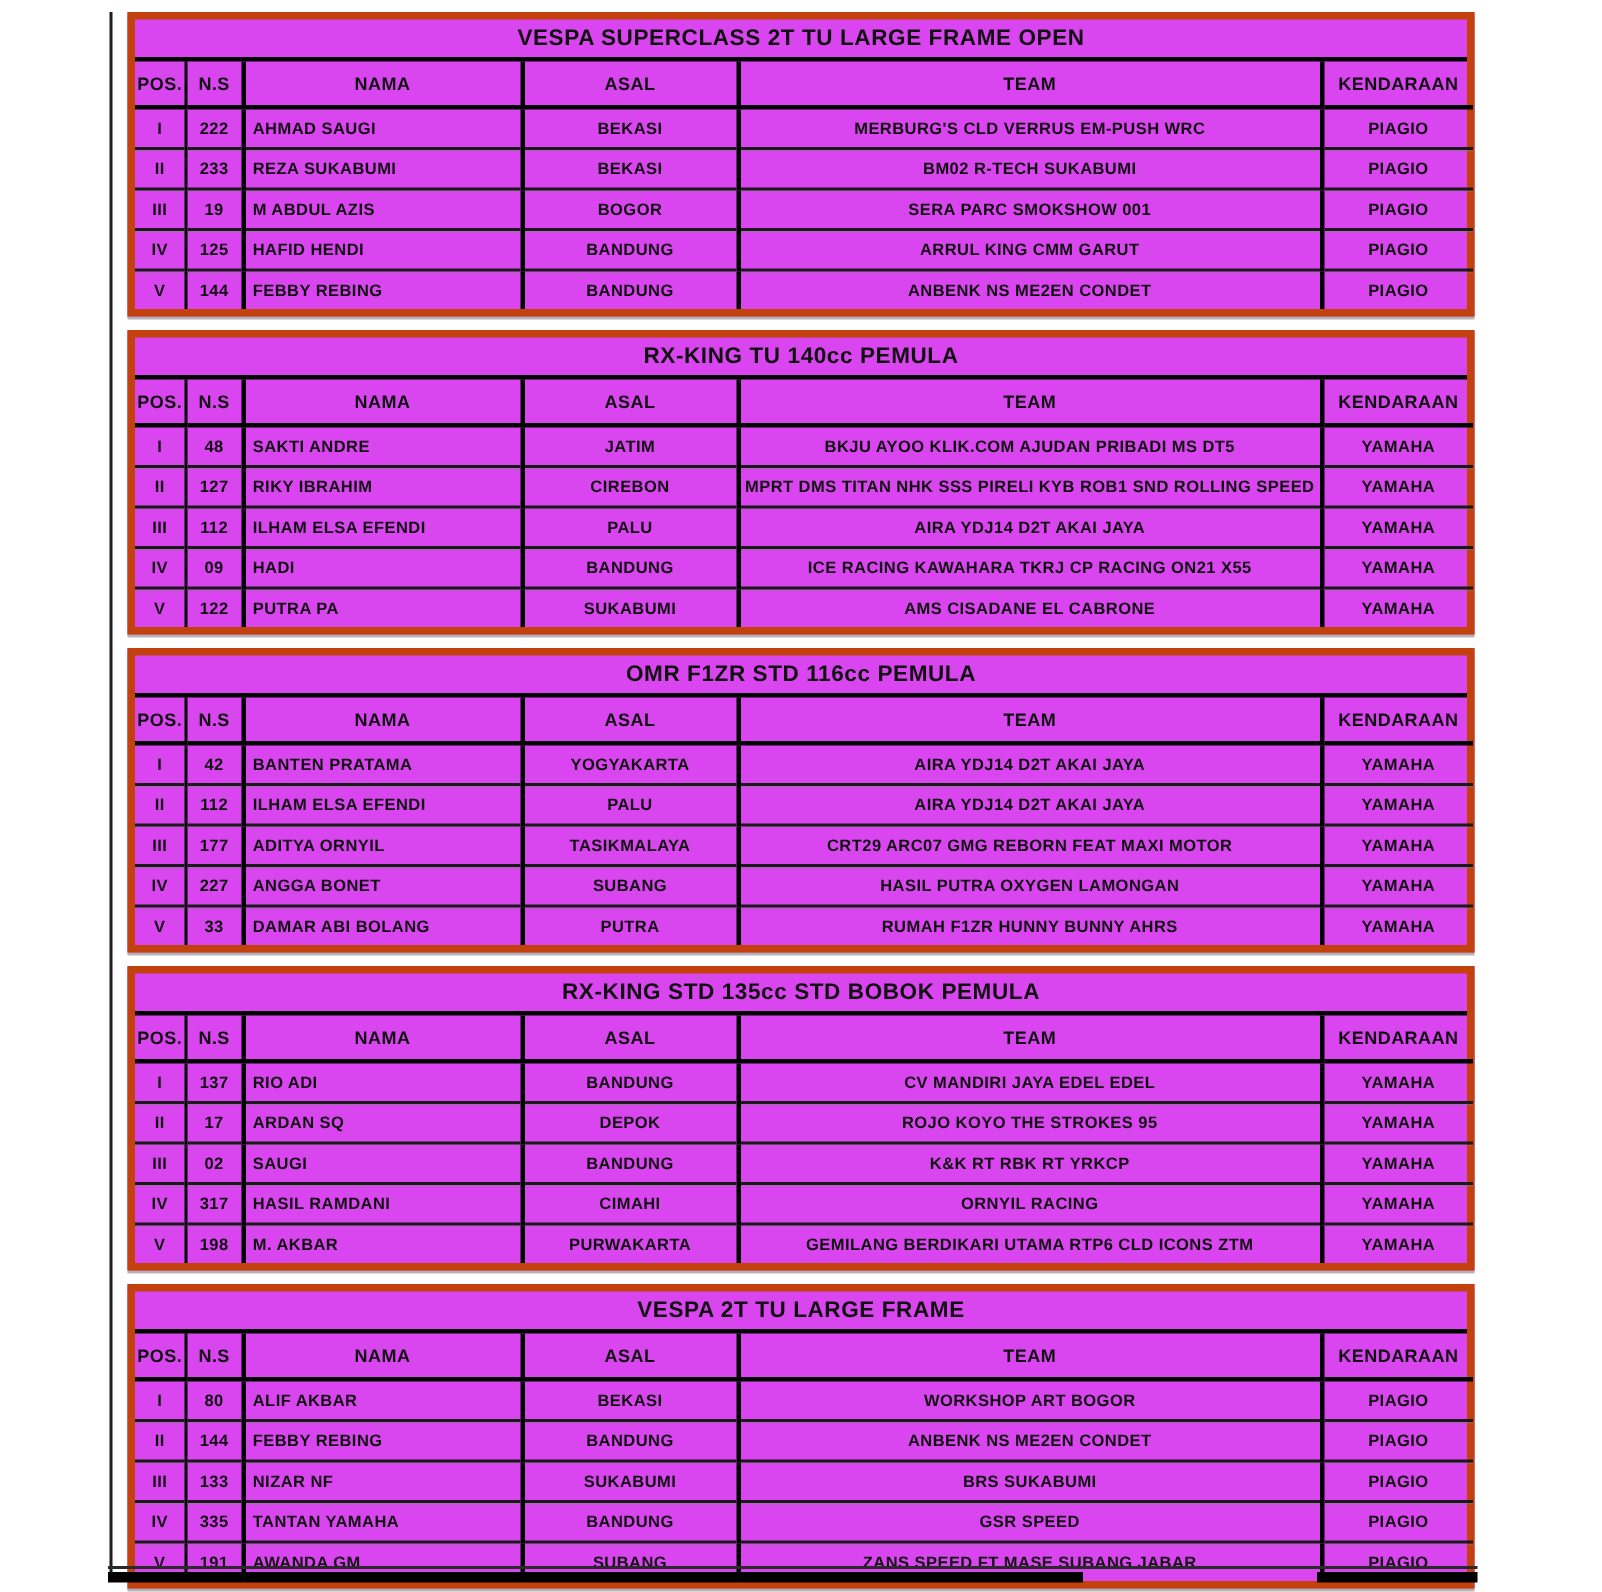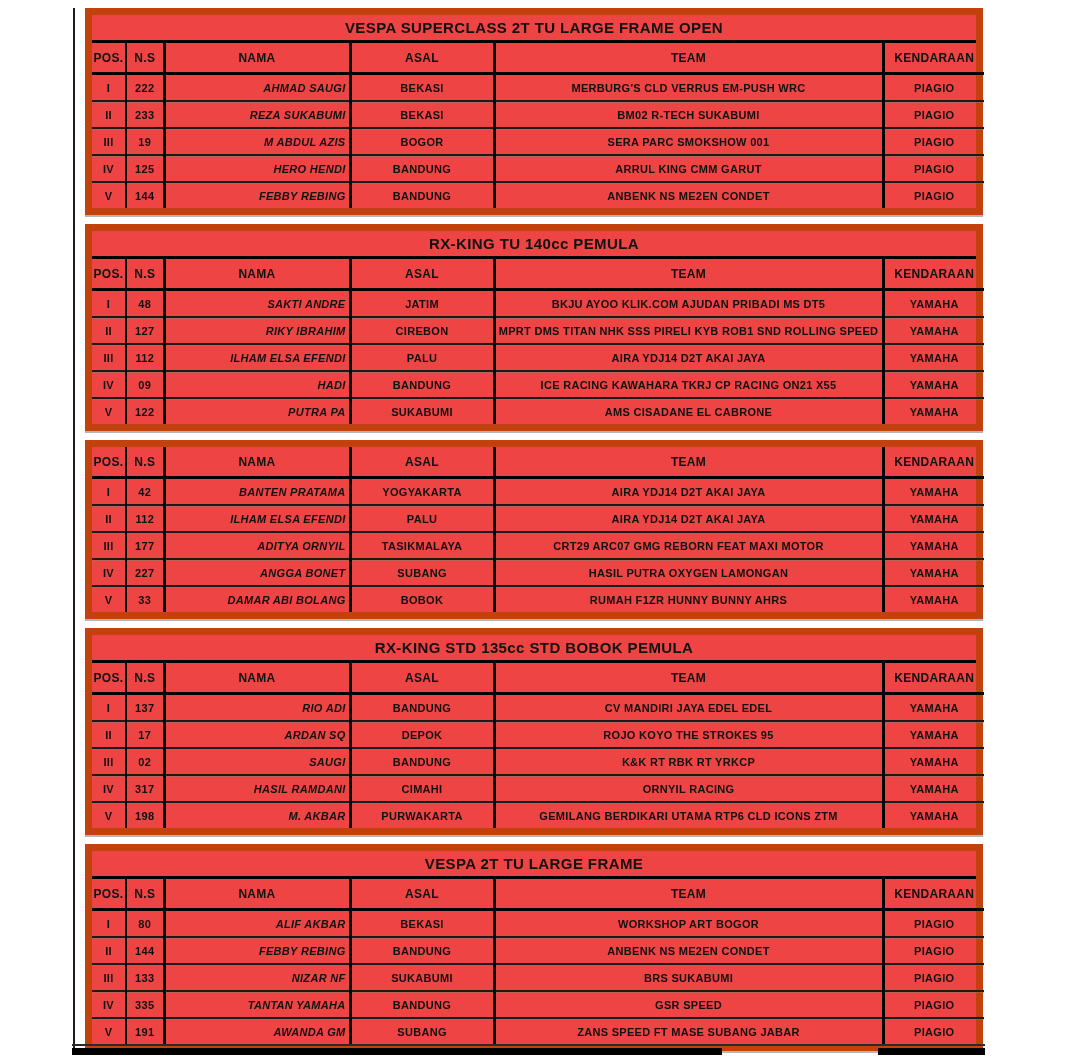--- a/index.html
+++ b/index.html
@@ -11,41 +11,41 @@
   }
   .sheet-edge-line{
     position:absolute;left:73px;top:8px;width:2px;height:1046px;
     background:#1d1d1d;
   }
   #tables-root{
     position:absolute;left:85px;top:8px;width:898px;
     display:flex;flex-direction:column;gap:9px;
   }
   section.race-table{
-    border:7px solid #c2410c;background:#ef4444;
+    border:5px solid #c2410c;background:#d946ef;
     box-shadow:0 2px 0 rgba(90,90,90,.45);
   }
   .title-row{
     height:25px;border-bottom:3px solid #000;
     display:flex;align-items:center;justify-content:center;
     font-size:15px;letter-spacing:.4px;white-space:nowrap;
   }
   table{border-collapse:collapse;width:100%;table-layout:fixed;}
   col.c-pos{width:34px;} col.c-ns{width:38px;} col.c-nama{width:186px;}
   col.c-asal{width:144px;} col.c-team{width:389px;} col.c-kend{width:101px;}
   th{
     height:29px;font-size:12px;letter-spacing:.3px;
     border-bottom:3px solid #000;text-align:center;padding:0 1px;
     white-space:nowrap;overflow:hidden;
   }
   td{
     height:25px;font-size:11px;letter-spacing:.3px;
     text-align:center;padding:0 3px;white-space:nowrap;overflow:hidden;
   }
-  td.cell-nama{text-align:right;padding-left:5px;font-style:italic;}
+  td.cell-nama{text-align:left;padding-left:5px;}
   .b-thin{border-left:2px solid #000;}
   .b-thick{border-left:3px solid #000;}
   tbody tr + tr td{
     border-top:2px solid #1a1a1a;
     box-shadow:inset 0 1px 0 rgba(130,130,130,.45);
   }
   .cutoff-line{
     position:absolute;left:72px;top:1044px;width:913px;height:2px;background:#2a2a2a;
   }
   .cutoff-bar-left{
@@ -103,21 +103,21 @@
             <td class="cell-pos">III</td>
             <td class="cell-ns b-thin">19</td>
             <td class="cell-nama b-thick">M ABDUL AZIS</td>
             <td class="cell-asal b-thick">BOGOR</td>
             <td class="cell-team b-thick">SERA PARC SMOKSHOW 001</td>
             <td class="cell-kendaraan b-thick">PIAGIO</td>
           </tr>
           <tr>
             <td class="cell-pos">IV</td>
             <td class="cell-ns b-thin">125</td>
-            <td class="cell-nama b-thick">HERO HENDI</td>
+            <td class="cell-nama b-thick">HAFID HENDI</td>
             <td class="cell-asal b-thick">BANDUNG</td>
             <td class="cell-team b-thick">ARRUL KING CMM GARUT</td>
             <td class="cell-kendaraan b-thick">PIAGIO</td>
           </tr>
           <tr>
             <td class="cell-pos">V</td>
             <td class="cell-ns b-thin">144</td>
             <td class="cell-nama b-thick">FEBBY REBING</td>
             <td class="cell-asal b-thick">BANDUNG</td>
             <td class="cell-team b-thick">ANBENK NS ME2EN CONDET</td>
@@ -187,20 +187,21 @@
             <td class="cell-nama b-thick">PUTRA PA</td>
             <td class="cell-asal b-thick">SUKABUMI</td>
             <td class="cell-team b-thick">AMS CISADANE EL CABRONE</td>
             <td class="cell-kendaraan b-thick">YAMAHA</td>
           </tr>
         </tbody>
     </table>
   </section>
 
   <section class="race-table">
+    <div class="title-row">OMR F1ZR STD 116cc PEMULA</div>
     <table>
       <colgroup>
         <col class="c-pos">
           <col class="c-ns">
           <col class="c-nama">
         <col class="c-asal">
           <col class="c-team">
           <col class="c-kend">
       </colgroup>
       <thead>
@@ -243,21 +244,21 @@
             <td class="cell-ns b-thin">227</td>
             <td class="cell-nama b-thick">ANGGA BONET</td>
             <td class="cell-asal b-thick">SUBANG</td>
             <td class="cell-team b-thick">HASIL PUTRA OXYGEN LAMONGAN</td>
             <td class="cell-kendaraan b-thick">YAMAHA</td>
           </tr>
           <tr>
             <td class="cell-pos">V</td>
             <td class="cell-ns b-thin">33</td>
             <td class="cell-nama b-thick">DAMAR ABI BOLANG</td>
-            <td class="cell-asal b-thick">BOBOK</td>
+            <td class="cell-asal b-thick">PUTRA</td>
             <td class="cell-team b-thick">RUMAH F1ZR HUNNY BUNNY AHRS</td>
             <td class="cell-kendaraan b-thick">YAMAHA</td>
           </tr>
         </tbody>
     </table>
   </section>
 
   <section class="race-table">
     <div class="title-row">RX-KING STD 135cc STD BOBOK PEMULA</div>
     <table>

